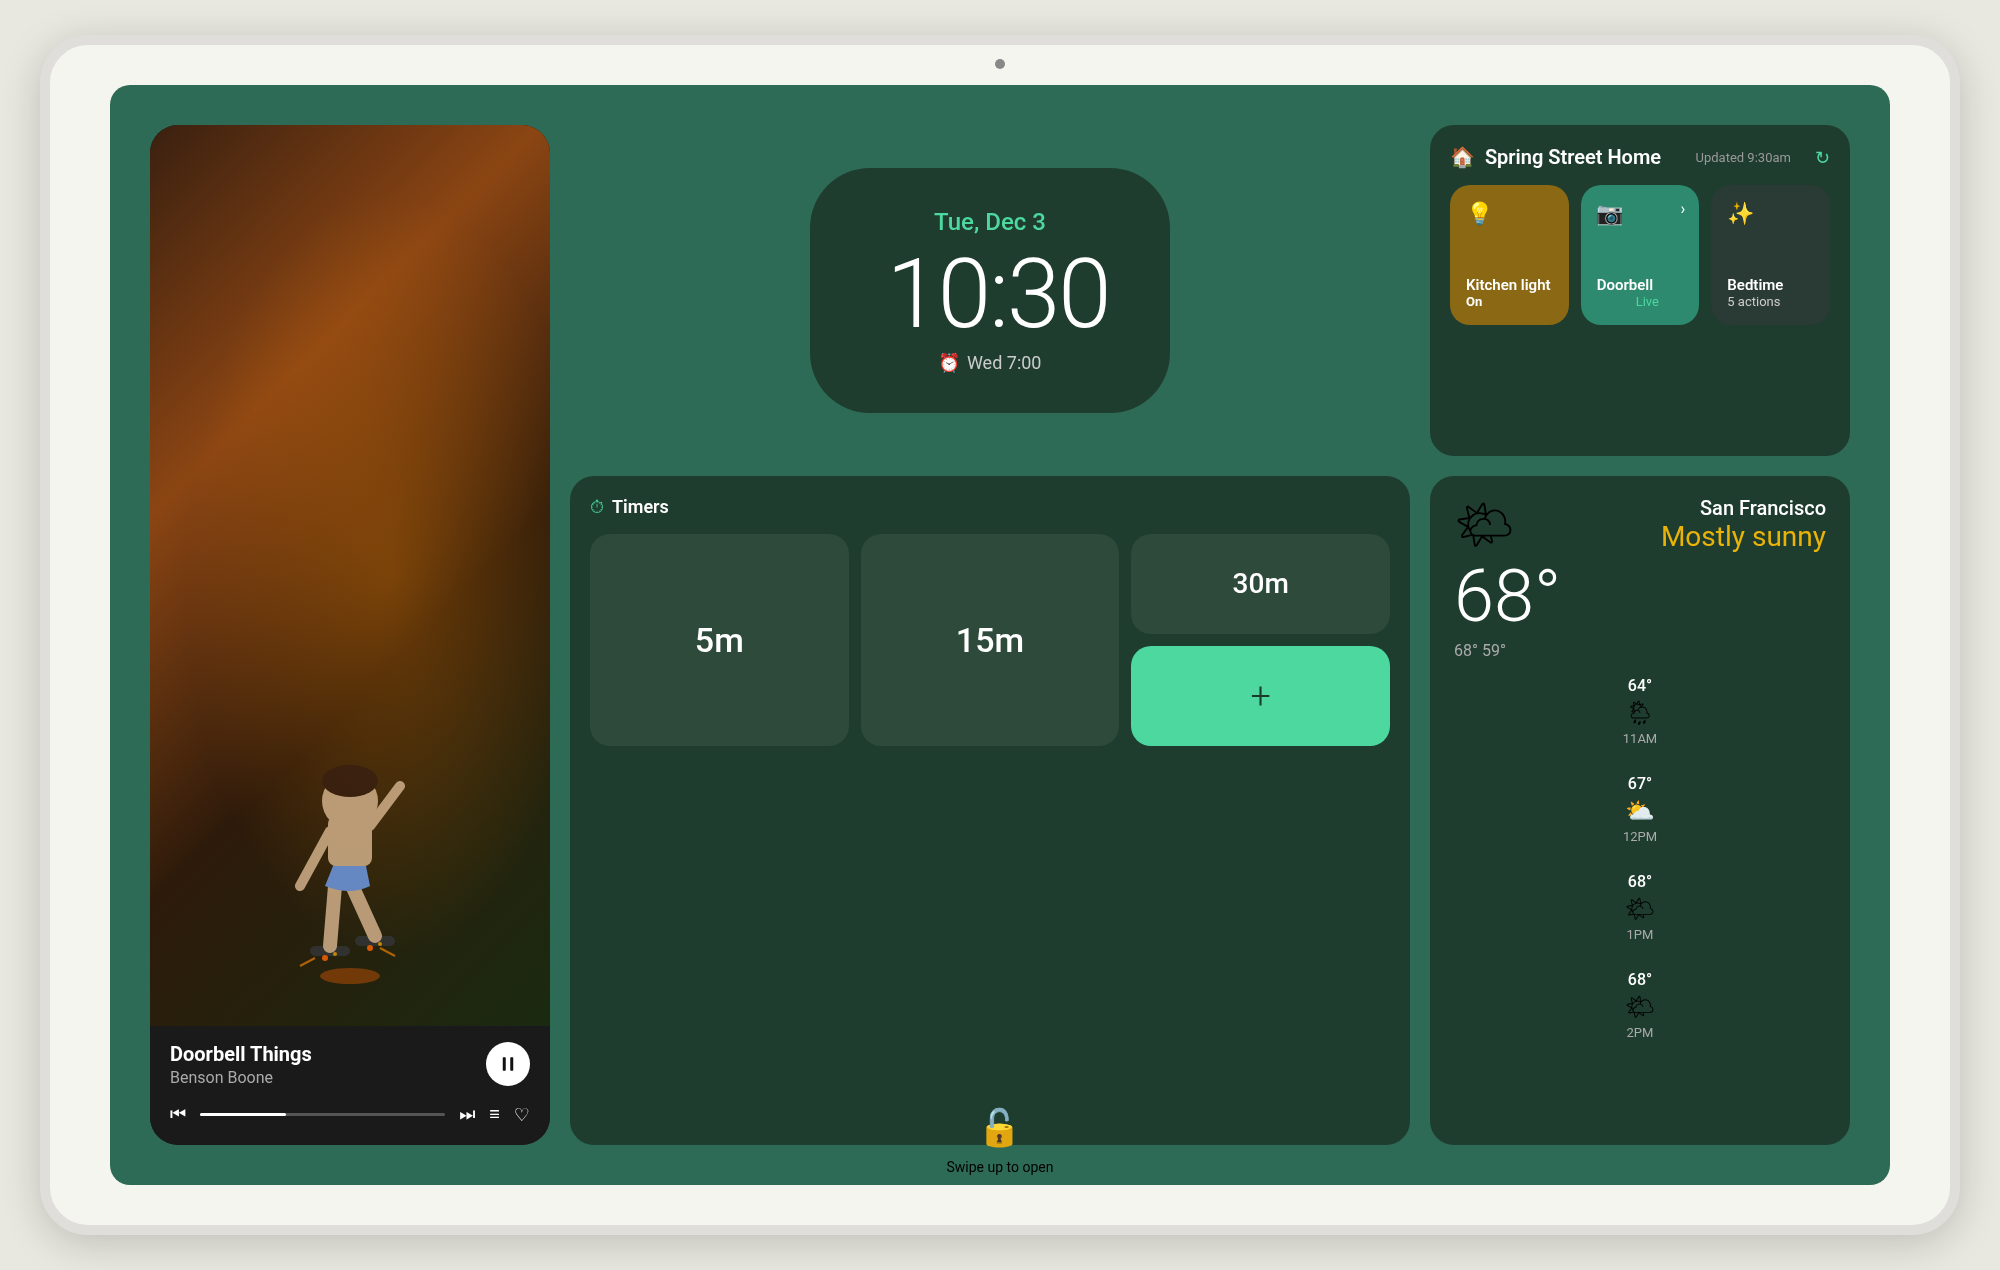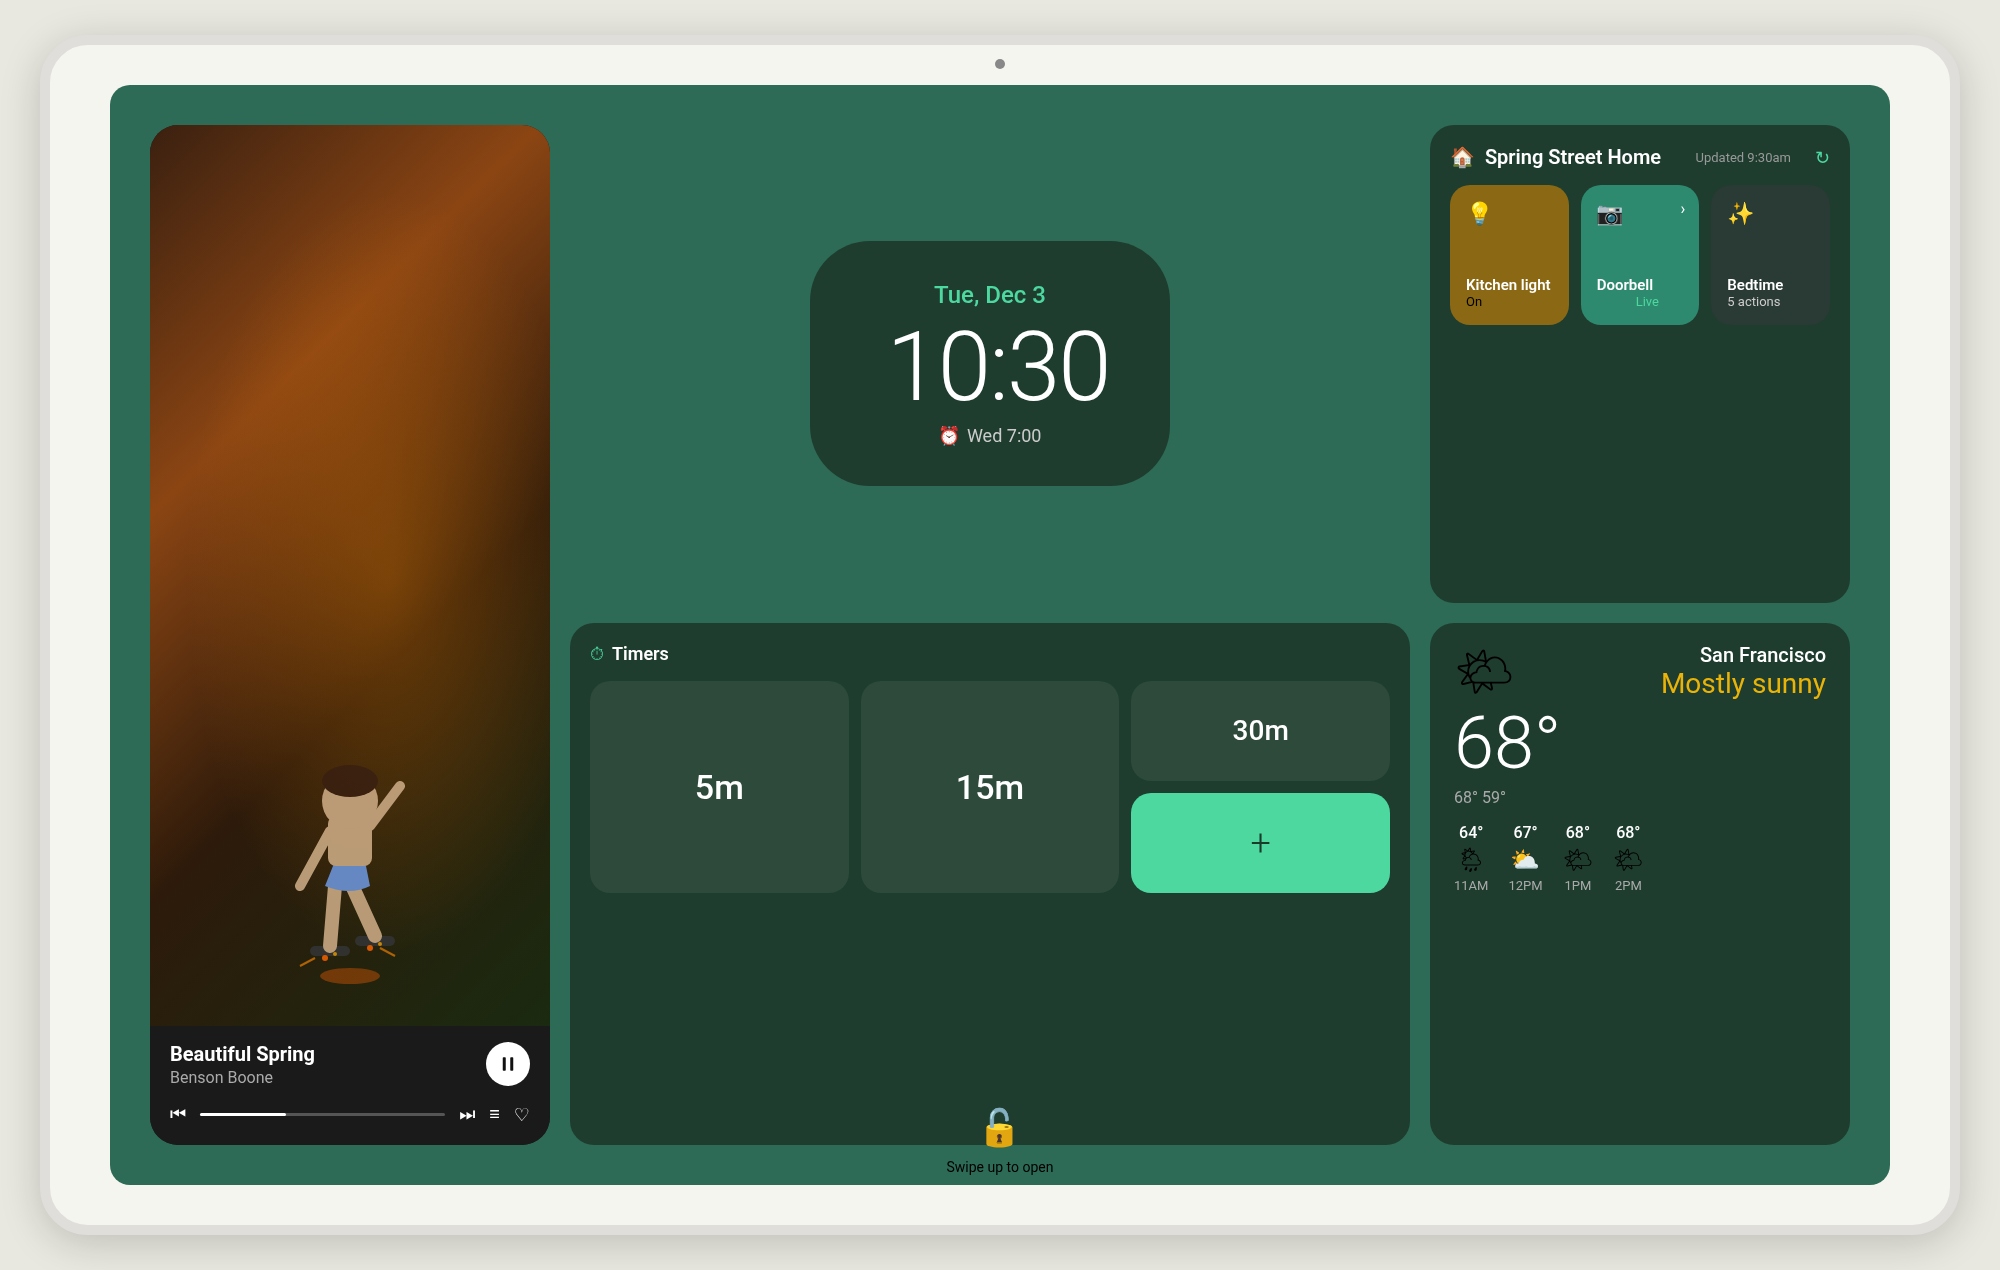--- a/index.html
+++ b/index.html
@@ -285,21 +285,21 @@
       color: white;
       font-size: 15px;
       font-weight: 600;
       margin-top: 8px;
     }
 
     .tile-status {
       font-size: 13px;
     }
 
-    .tile-status-on { color: #000000; }
+    .tile-status-on { color: #ffffff; font-weight: bold; }
     .tile-status-live { color: #4dd8a0; margin-left: 39px; }
     .tile-status-actions { color: #ccc; }
 
     .tile-arrow {
       position: absolute;
       top: 14px;
       right: 14px;
       color: white;
       font-size: 16px;
     }
@@ -401,21 +401,22 @@
     }
 
     .weather-hilo {
       color: #aaa;
       font-size: 16px;
       margin-bottom: 16px;
     }
 
     .weather-forecast {
       display: flex;
-      gap: 20px;
+      gap: 28px;
+      flex-direction: column;
     }
 
     .forecast-item {
       display: flex;
       flex-direction: column;
       align-items: center;
       gap: 4px;
     }
 
     .forecast-temp {
@@ -507,21 +508,21 @@
 
           <line x1="65" y1="272" x2="50" y2="280" stroke="#ff8800" stroke-width="2" opacity="0.7"></line>
           <line x1="130" y1="262" x2="145" y2="270" stroke="#ff8800" stroke-width="2" opacity="0.7"></line>
         </svg>
 
       </div>
 
       <div class="music-info">
         <div class="music-title-row">
           <div>
-            <div class="music-title">Beautiful Spring</div>
+            <div class="music-title">Doorbell Things</div>
             <div class="music-artist">Benson Boone</div>
           </div>
           <div class="pause-btn">
             <svg width="18" height="18" viewBox="0 0 24 24" fill="#111">
               <rect x="5" y="3" width="4" height="18" rx="1"></rect>
               <rect x="15" y="3" width="4" height="18" rx="1"></rect>
             </svg>
           </div>
         </div>
       </div>

